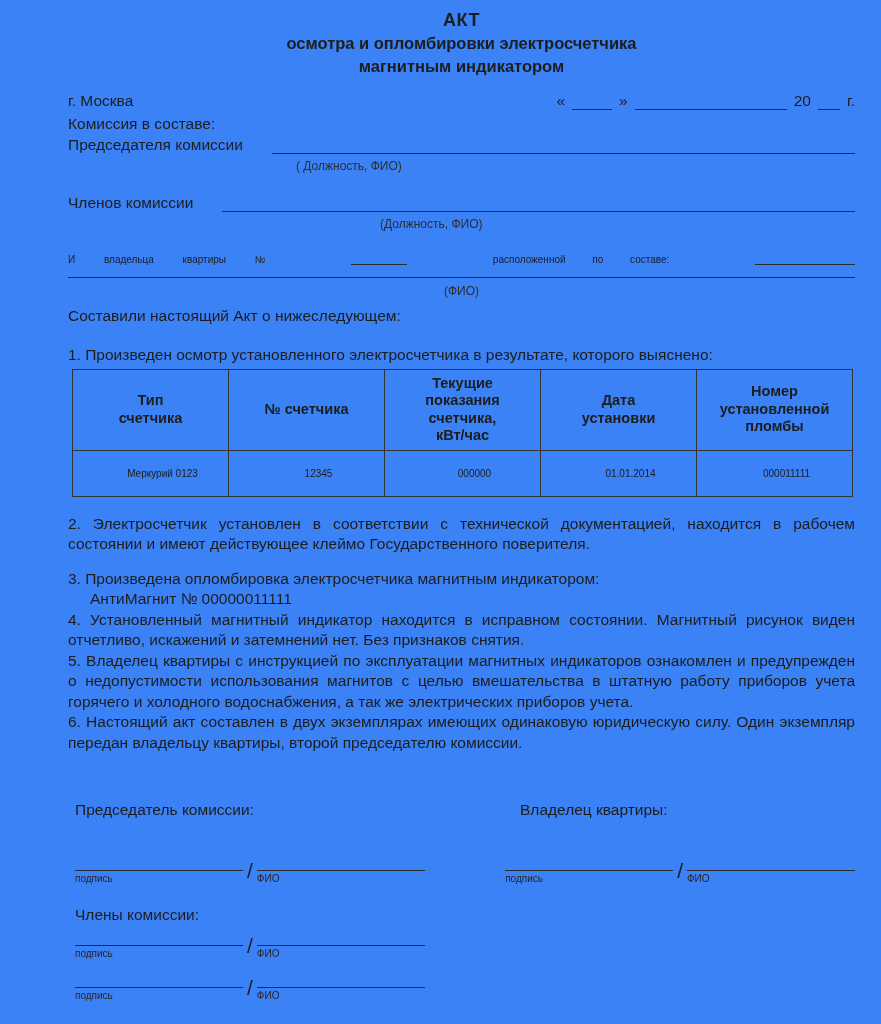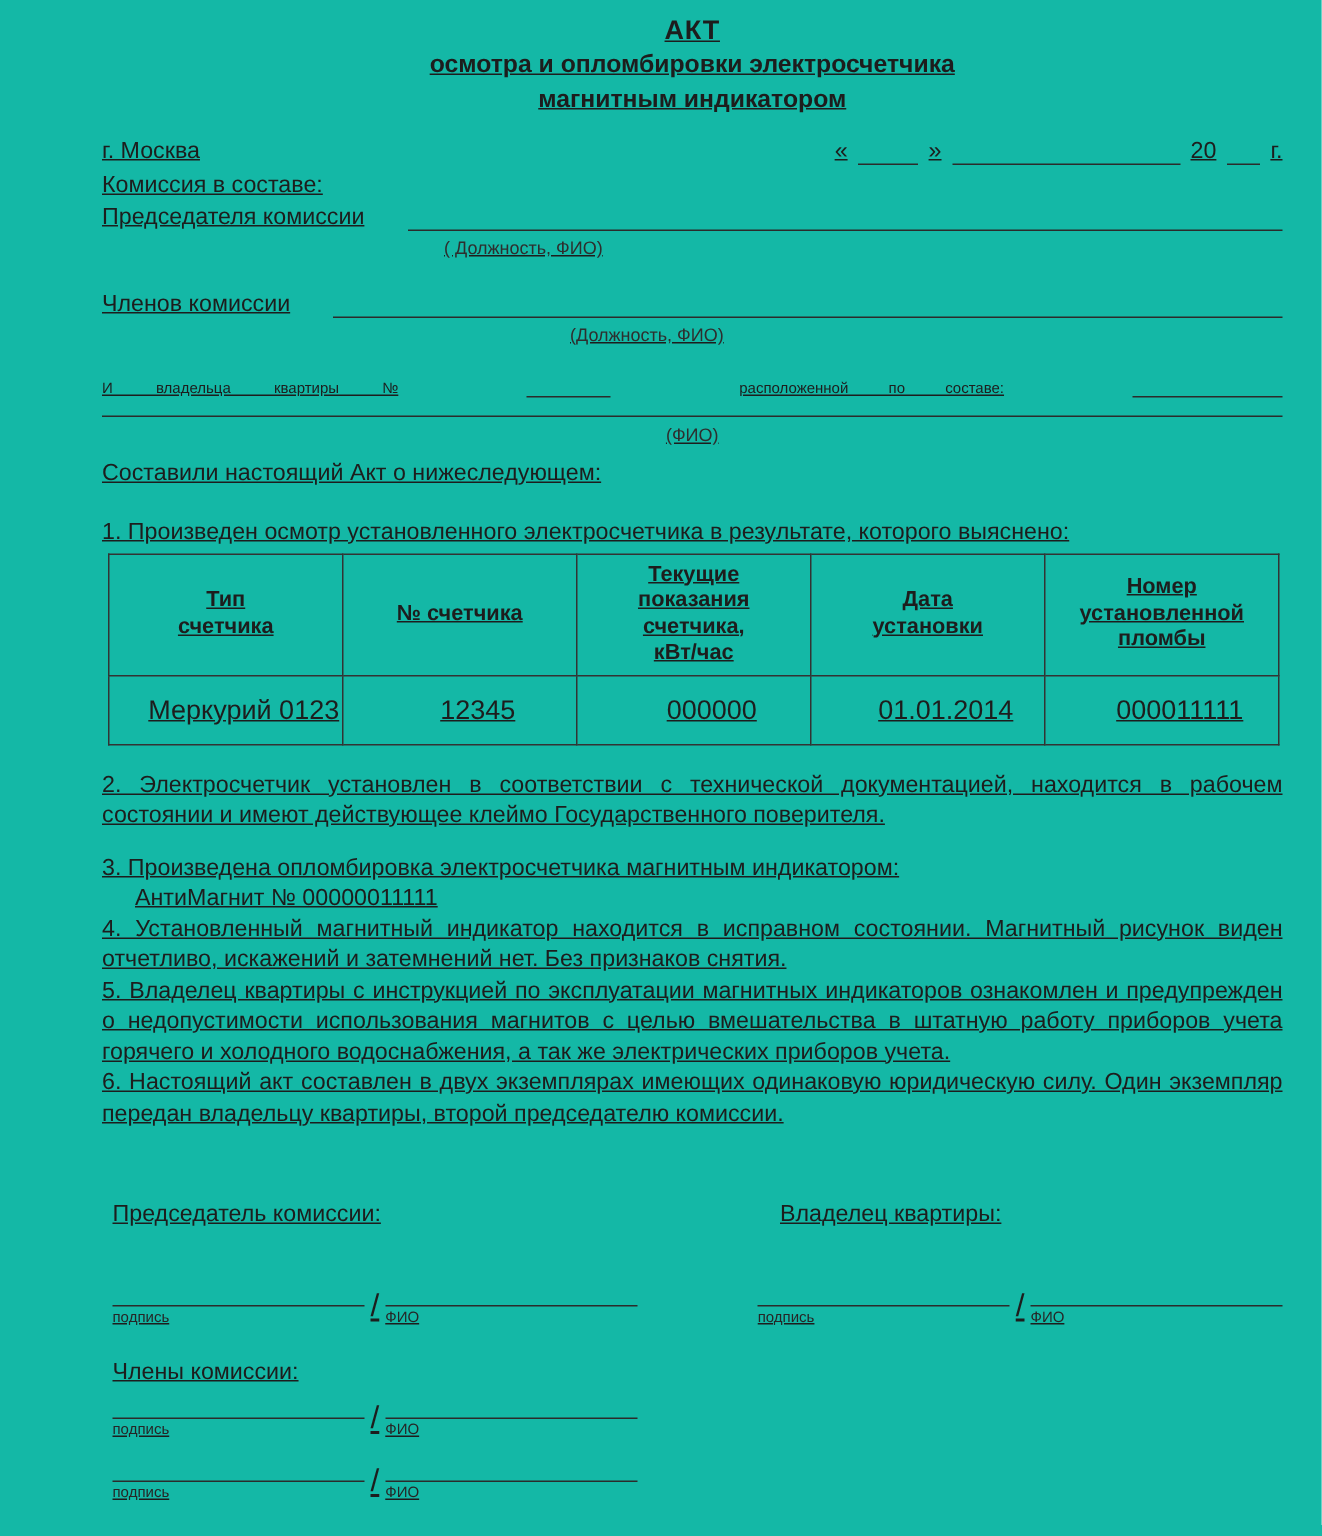--- a/index.html
+++ b/index.html
@@ -7,22 +7,21 @@
   body {
     height: 1024px;
     overflow: hidden;
     font-family: "Liberation Sans", "DejaVu Sans", sans-serif;
     color: #1d1d1d;
   }
   .page {
     width: 881px;
     height: 1024px;
     padding: 8px 26px 0 68px;
-    background: #14b8a6;
-    text-decoration: underline;
+    background: #3b82f6;
   }
   
   .title-block { text-align: center; font-weight: bold; }
   .title-1 { font-size: 18px; line-height: 24px; letter-spacing: .5px; }
   .title-2, .title-3 { font-size: 16.5px; line-height: 23px; }
 
   
   .city-date-row { display: flex; justify-content: space-between; align-items: flex-end; margin-top: 14px; font-size: 15.5px; }
   .date-group { display: flex; align-items: flex-end; gap: 7px; font-size: 15.5px; }
   .blank { display: inline-block; border-bottom: 1.7px solid #2b2b2b; height: 15px; }
@@ -47,21 +46,21 @@
   .hint-fio { text-align: center; margin-top: 3px; }
   .preamble { margin-top: 8px; font-size: 15.5px; }
 
   
   .para { font-size: 15.5px; line-height: 20.5px; }
   .justify { text-align: justify; }
   .p1 { margin-top: 20px; }
   .meter-table { border-collapse: collapse; width: 781px; margin: 3px 0 0 4px; table-layout: fixed; }
   .meter-table th, .meter-table td { border: 1.7px solid #333; text-align: center; vertical-align: middle; }
   .meter-table th { font-weight: bold; font-size: 14.5px; line-height: 17.5px; padding: 5px 3px; white-space: pre-line; }
-  .meter-table td { font-size: 18px; height: 46px; padding-left: 24px; }
+  .meter-table td { font-size: 10px; height: 46px; padding-left: 24px; }
   .p2 { margin-top: 17px; }
   .p3 { margin-top: 14px; }
   .p3-seal { padding-left: 22px; }
 
   
   .sig-area { margin-top: 48px; }
   .sig-titles { display: flex; font-size: 15.5px; }
   .sig-col-left { width: 452px; padding-left: 7px; }
   .sig-line-row { display: flex; align-items: flex-end; margin-top: 38px; }
   .sig-row { display: flex; align-items: flex-end; }

